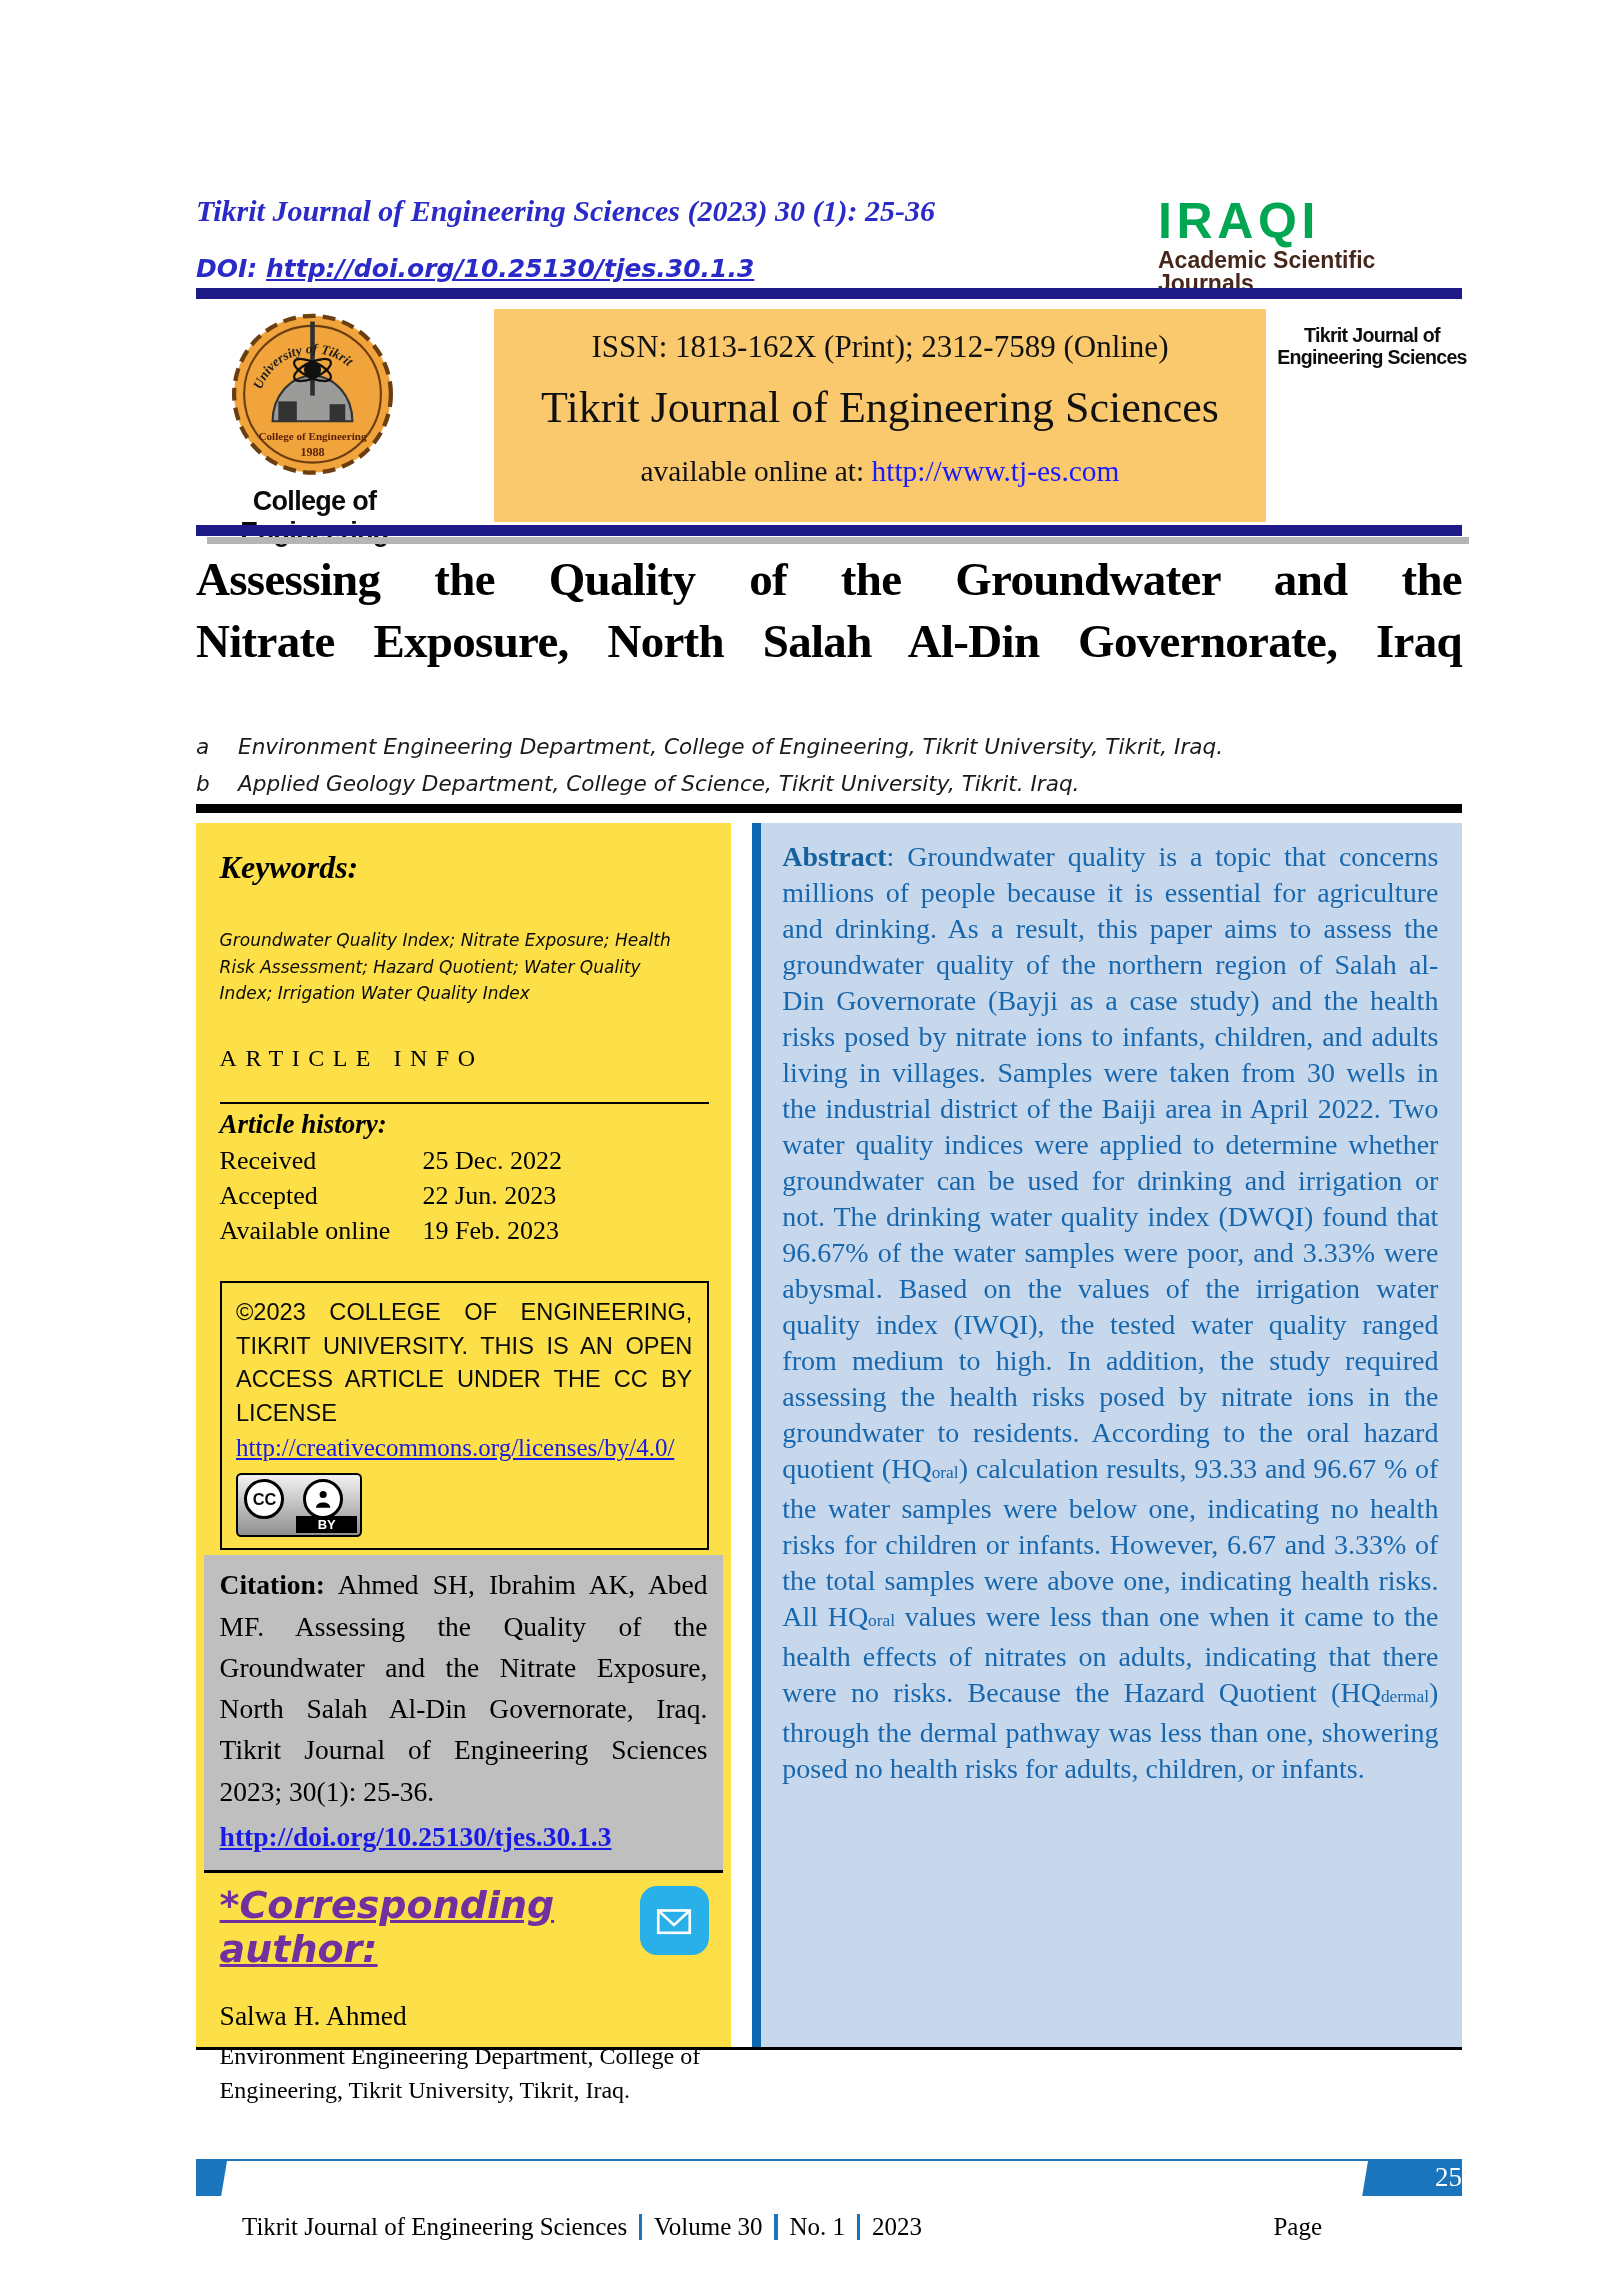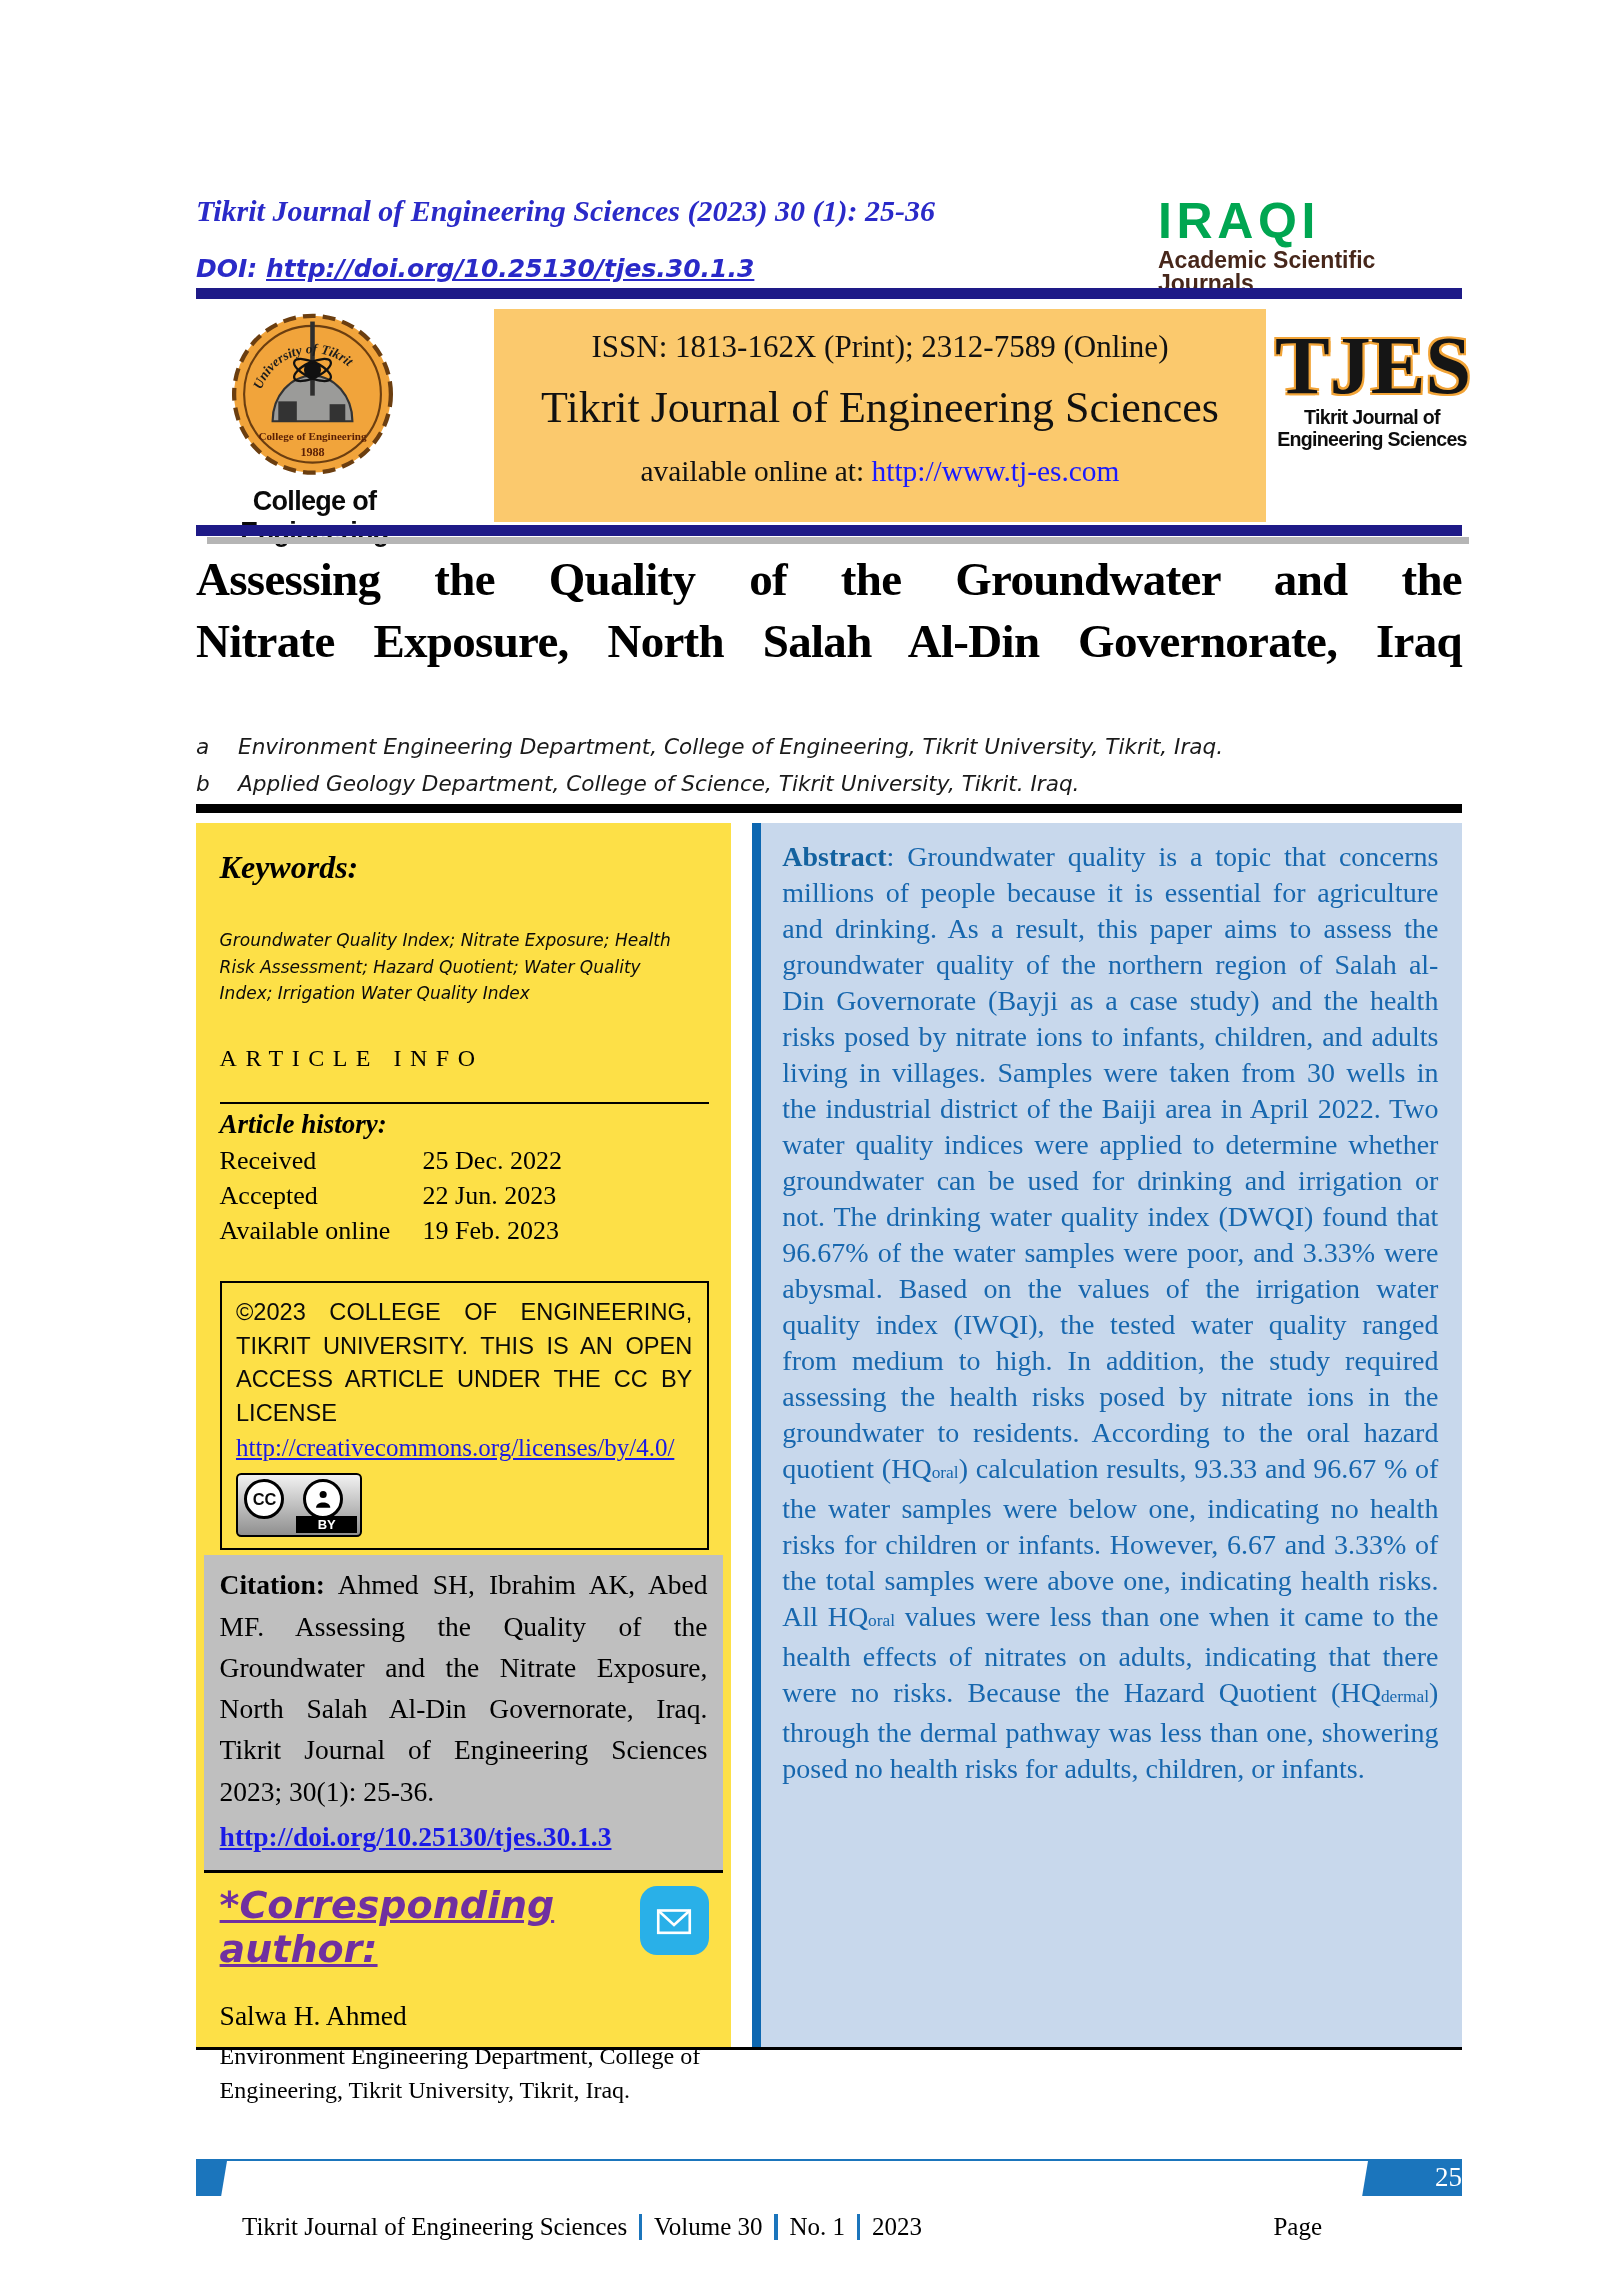--- a/index.html
+++ b/index.html
@@ -151,21 +151,20 @@
   </div>
   <div class="abs college-caption">College of Engineering</div>
 
   <div class="abs banner-orange">
     <div class="banner-issn">ISSN: 1813-162X (Print); 2312-7589 (Online)</div>
     <div class="banner-title">Tikrit Journal of Engineering Sciences</div>
     <div class="banner-avail"><span>available online at: </span><a href="#">http://www.tj-es.com</a></div>
   </div>
 
   <div class="abs tjes">
-    <div class="acr">TJES</div>
     <div class="l">Tikrit Journal of</div>
     <div class="l">Engineering Sciences</div>
   </div>
 
   <div class="abs rule-navy" style="top:525px;"></div>
   <div class="abs rule-gray" style="top:537px;"></div>
 
   <div class="abs paper-title">
     <div class="tl">Assessing the Quality of the Groundwater and the</div>
     <div class="tl">Nitrate Exposure, North Salah Al-Din Governorate, Iraq</div>

